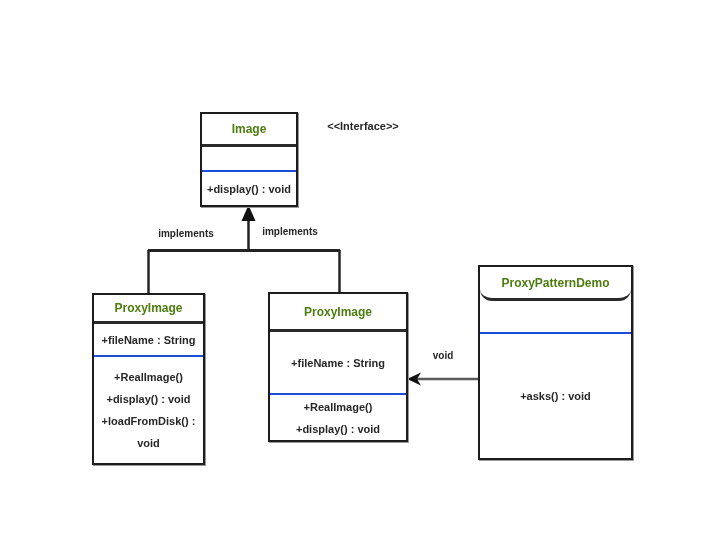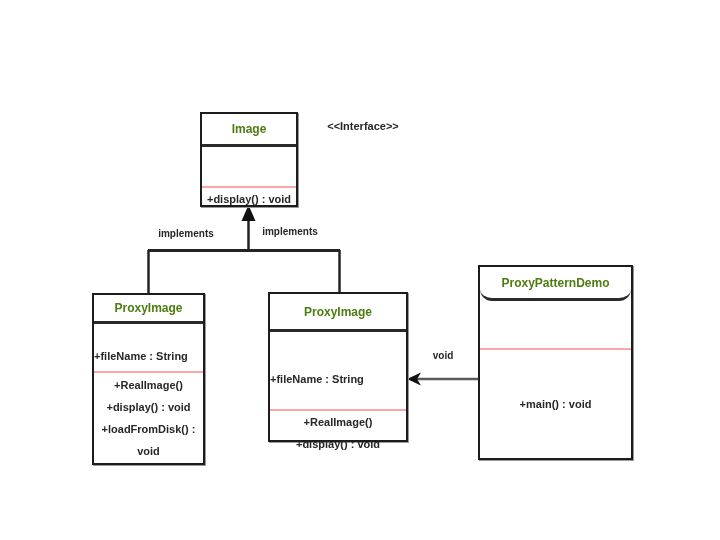--- a/index.html
+++ b/index.html
@@ -38,27 +38,26 @@
     display: flex;
     align-items: center;
     justify-content: center;
     font-size: 12px;
     font-weight: bold;
     color: #4d7c0f;
     flex: 0 0 auto;
   }
   .uml-attrs {
     box-sizing: border-box;
-    border-bottom: 2px solid #fca5a5;
+    border-bottom: 2px solid #1d4ed8;
     display: flex;
     flex-direction: column;
-    align-items: flex-start;
+    align-items: center;
     justify-content: center;
     flex: 0 0 auto;
-    margin-top: 16px;
   }
   .uml-methods {
     box-sizing: border-box;
     display: flex;
     flex-direction: column;
     align-items: center;
     justify-content: center;
     flex: 1 1 auto;
   }
   .member {
@@ -157,17 +156,17 @@
       <div class="member">+display() : void</div>
     </div>
   </div>
 
   <div class="float-label" id="lbl-asks">void</div>
 
   <div class="uml-class" id="box-demo">
     <div class="uml-title">ProxyPatternDemo</div>
     <div class="uml-attrs"></div>
     <div class="uml-methods">
-      <div class="member">+main() : void</div>
+      <div class="member">+asks() : void</div>
     </div>
   </div>
 
 </div>
 
 </body></html>

